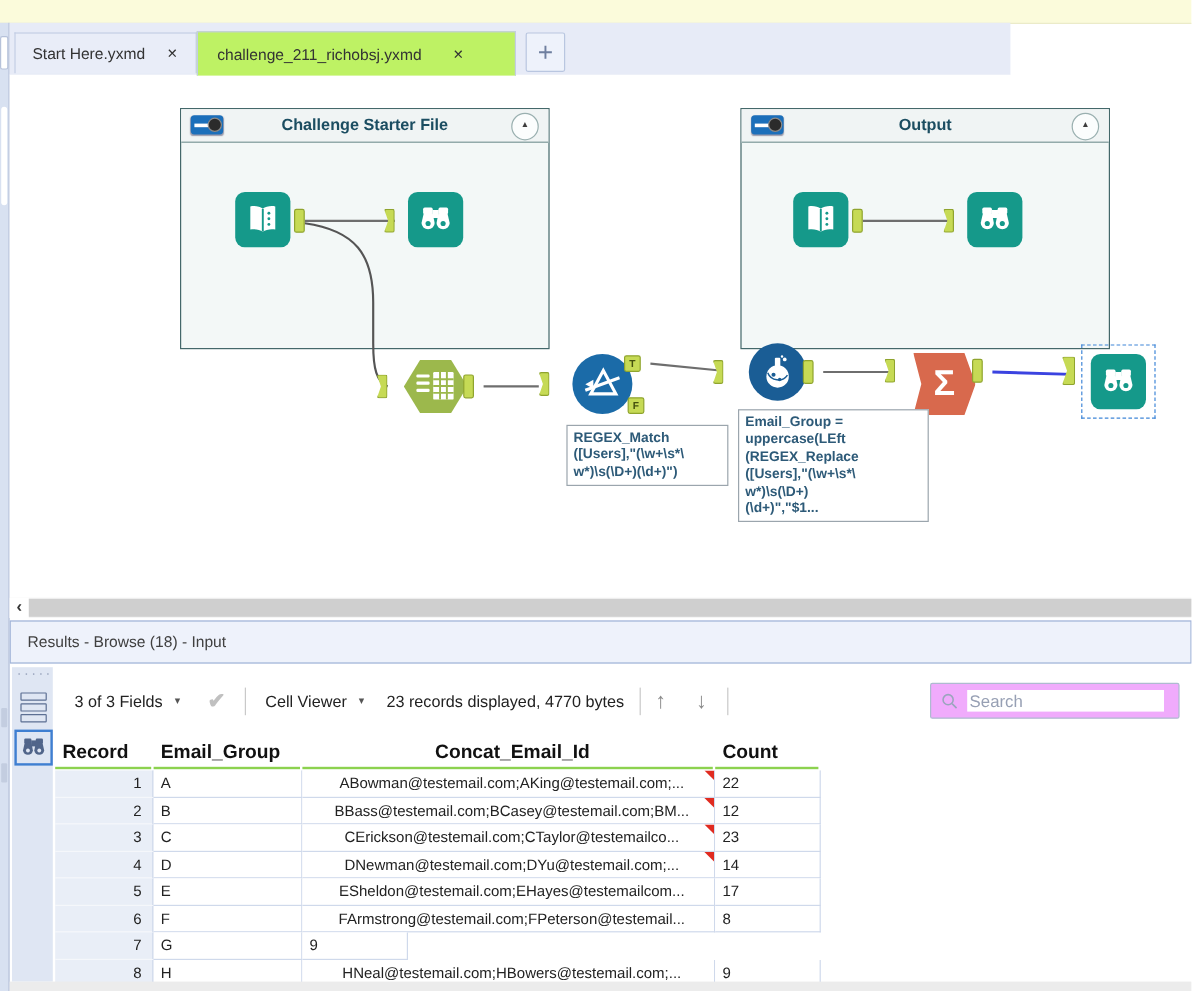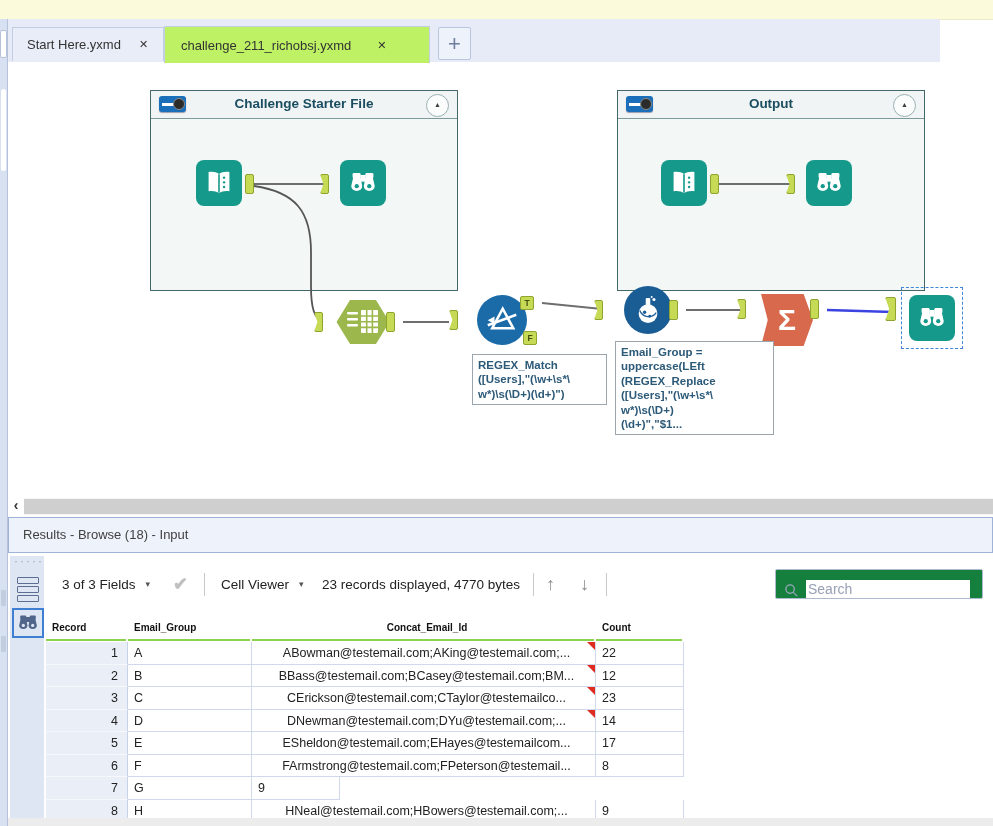--- a/index.html
+++ b/index.html
@@ -1,20 +1,20 @@
 <!DOCTYPE html>
 <html><head>
 <meta charset="utf-8">
 <style>
   html,body{margin:0;padding:0;width:993px;height:826px;overflow:hidden;
     font-family:"Liberation Sans",sans-serif;background:#fff;position:relative;}
   .abs{position:absolute;}
   
   .yellow-band{left:0;top:0;width:993px;height:19px;background:#fbfbdb;border-bottom:1px solid #ebebc9;}
-  .tab-bar{left:8px;top:19px;width:932px;height:43px;background:#e7ebf7;border-bottom:1px solid #c3cde4;}
+  .tab-bar{left:8px;top:19px;width:834px;height:43px;background:#e7ebf7;border-bottom:1px solid #c3cde4;}
   .tab{position:absolute;top:8px;height:34px;display:flex;align-items:center;font-size:13px;color:#333;
     background:#e9edf8;border:1px solid #c3cde4;border-bottom:none;box-sizing:border-box;}
   .tab.active{top:7px;height:37px;background:#bef264;z-index:3;}
   .tab .x{margin-left:18px;font-size:11px;color:#333;cursor:pointer;}
   .plus-btn{position:absolute;left:430px;top:8px;width:33px;height:33px;border:1px solid #b9c6e0;border-radius:2px;
     background:#eef2fb;color:#6f7f9f;font-size:22px;line-height:31px;text-align:center;box-sizing:border-box;}
   
   .left-strip{left:0;top:19px;width:8px;height:807px;background:#d8e1f1;border-right:1px solid #b6c2da;box-sizing:border-box;}
   .ls-thumb{left:1px;top:70px;width:5px;height:82px;background:#fff;border-radius:3px;}
   .ls-tabstub{left:0;top:11px;width:7px;height:28px;background:#fff;border:1px solid #b6c2da;border-radius:2px;box-sizing:border-box;}
@@ -58,28 +58,28 @@
   .rows-icon div{height:5px;border:1.5px solid #5c6f93;border-radius:1px;margin-bottom:2px;background:#dfe6f3;}
   .binoc-btn{left:12px;top:608px;width:32px;height:30px;border:2px solid #3f7fd1;box-sizing:border-box;
     display:flex;align-items:center;justify-content:center;}
   .toolbar{left:46px;top:556px;width:947px;height:56px;background:#fff;}
   .tb{position:absolute;top:0;height:56px;display:flex;align-items:center;font-size:13.5px;color:#222;}
   .caret{font-size:9px;color:#555;}
   .check{color:#c0c0c0;font-size:18px;font-weight:bold;}
   .vdiv{position:absolute;top:17px;width:1px;height:23px;background:#c9c9c9;}
   .nav-arrow{font-size:18px;color:#8a8a8a;}
   .search-box{position:absolute;left:729px;top:13px;width:208px;height:30px;border:1px solid #aebad0;border-radius:2px;
-    background:#15803d;display:flex;align-items:flex-end;box-sizing:border-box;padding:0 8px;}
+    background:#f0abfc;display:flex;align-items:center;box-sizing:border-box;padding:0 8px;}
   .search-box input{border:none;outline:none;font-size:14px;color:#444;width:160px;margin-left:7px;font-family:"Liberation Sans",sans-serif;}
   .search-box input::placeholder{color:#97a0b4;}
   
   .table{left:46px;top:617px;width:638px;}
   .thead,.trow{display:flex;}
   .thead{height:25px;}
-  .th{position:relative;font-size:10px;font-weight:bold;color:#111;line-height:22px;padding-left:6px;box-sizing:border-box;}
+  .th{position:relative;font-size:16px;font-weight:bold;color:#111;line-height:22px;padding-left:6px;box-sizing:border-box;}
   .th:after{content:'';position:absolute;left:0;right:2px;bottom:1px;height:2.5px;background:#8cd24f;}
   .trow{height:22.5px;}
   .td{font-size:12.5px;color:#222;line-height:22px;box-sizing:border-box;overflow:hidden;white-space:nowrap;
     background:#fff;border-right:1px solid #cfd9eb;border-bottom:1px solid #cfd9eb;padding-left:6px;position:relative;}
   .td.rec{background:#e9eef7;text-align:right;padding-right:9px;border-right:1px solid #c6d2e6;border-bottom:1px solid #f5f7fb;}
   .w-rec{width:82px;} .w-grp{width:124px;} .w-con{width:344px;text-align:center;} .w-cnt{width:88px;}
   .tri{position:absolute;right:0;top:0;width:0;height:0;border-top:8px solid #e02b20;border-left:8px solid transparent;}
   .bottom-strip{left:8px;top:818px;width:985px;height:8px;background:#ececec;z-index:6;}
   svg{display:block;}
 </style>

